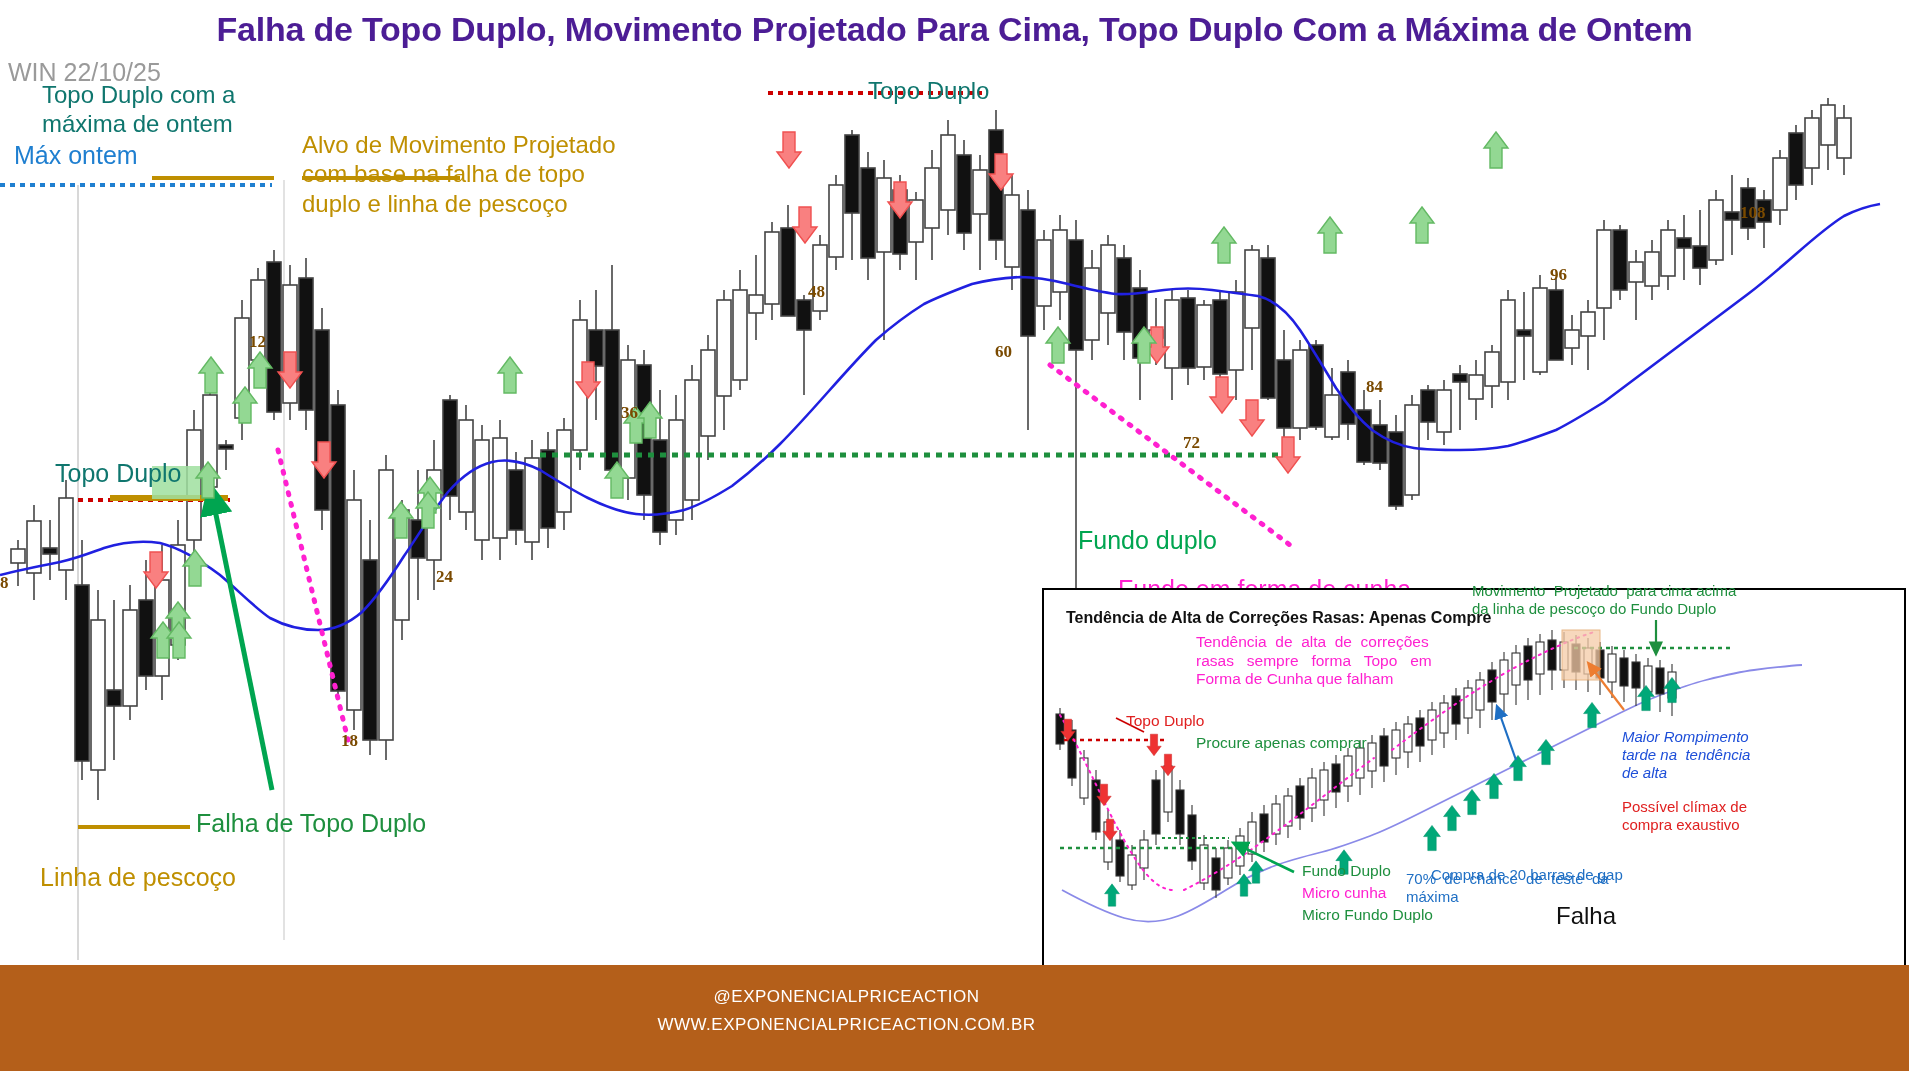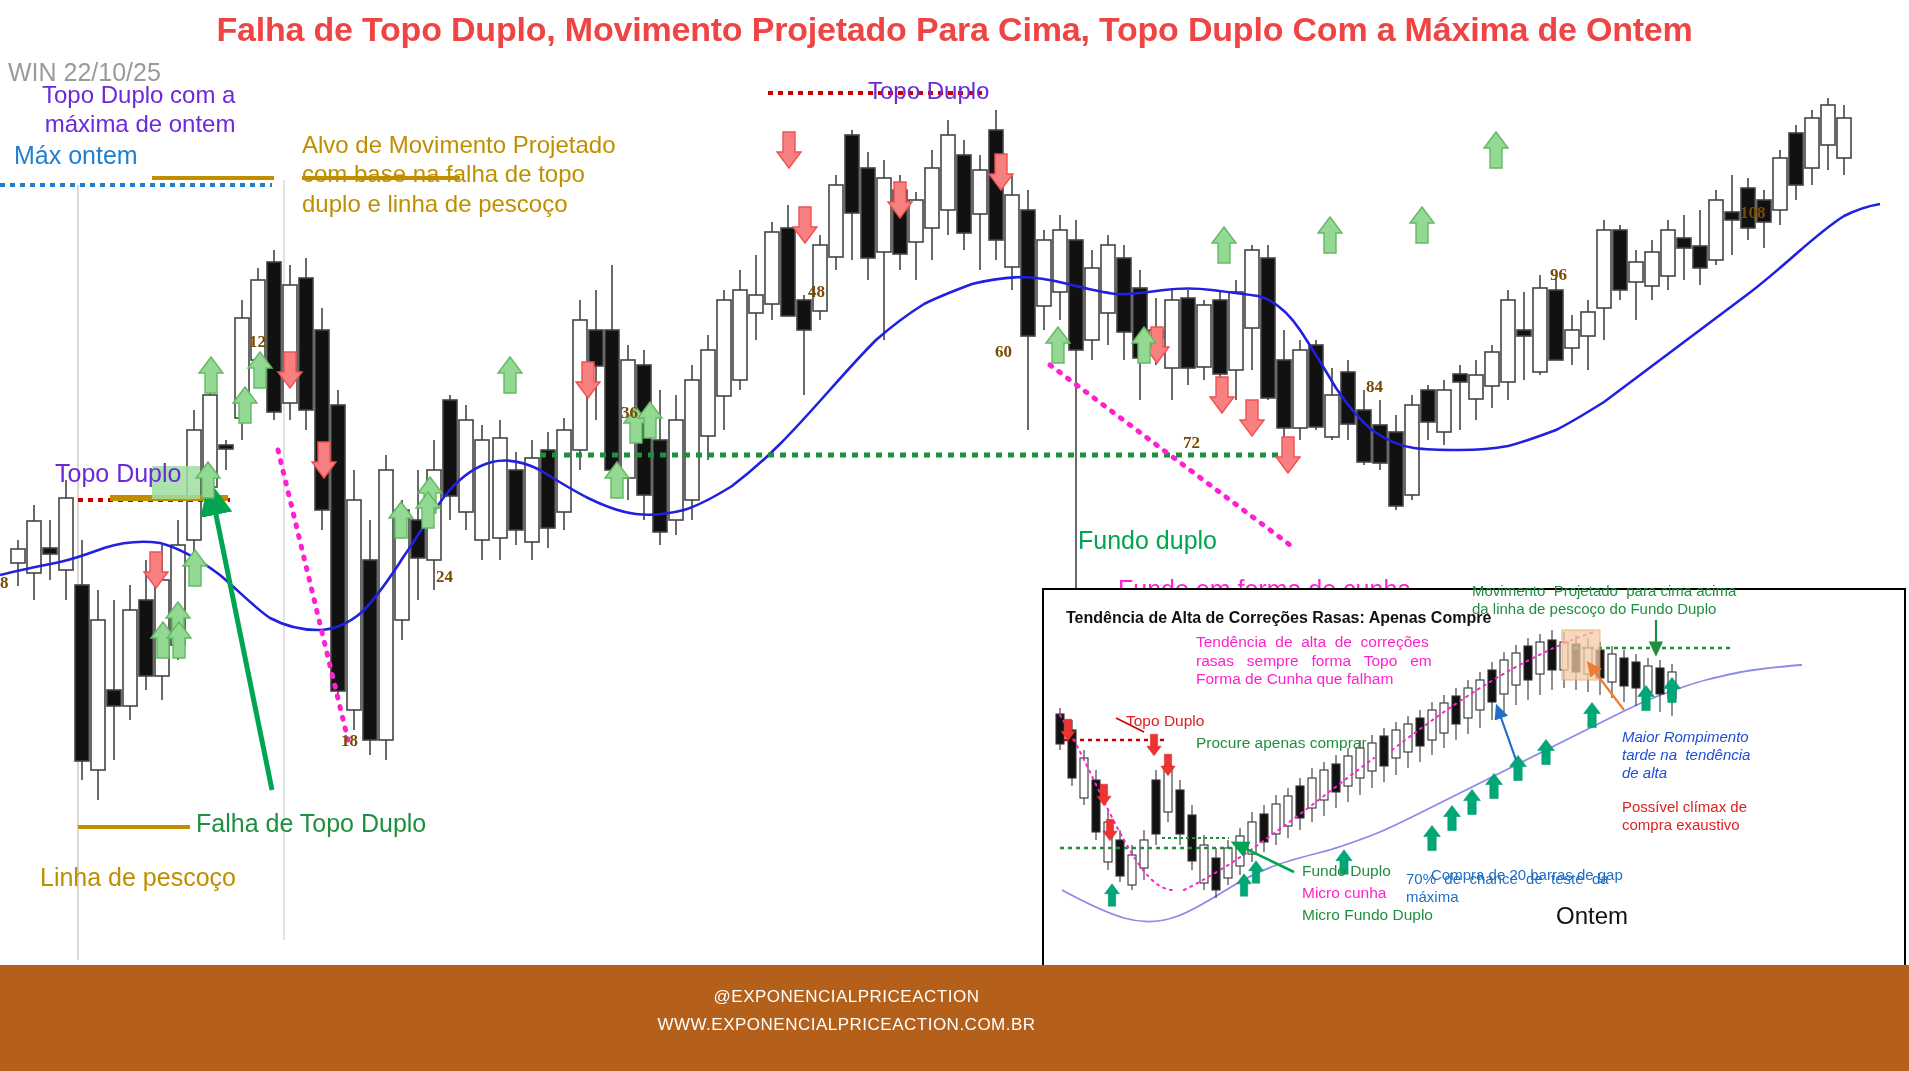--- a/index.html
+++ b/index.html
@@ -1,24 +1,24 @@
 <!DOCTYPE html>
 <html><head>
 <meta charset="utf-8">
 <style>
   html,body{margin:0;padding:0;background:#fff;}
   body{width:1909px;height:1071px;position:relative;overflow:hidden;
        font-family:"Liberation Sans",sans-serif;}
   #stage{position:absolute;left:0;top:0;width:1909px;height:1071px;background:#ffffff;}
   .abs{position:absolute;}
-  .ttl{left:0;top:10px;width:1909px;text-align:center;font-size:34px;font-weight:bold;color:#ef4444;
+  .ttl{left:0;top:10px;width:1909px;text-align:center;font-size:34px;font-weight:bold;color:#4c1d95;
        letter-spacing:-0.2px;}
   .sub{left:8px;top:58px;font-size:25px;color:#9a9a9a;}
   .txt{white-space:pre;line-height:1.22;}
-  .red{color:#6d28d9;text-align:right;} .blue{color:#1f7fd0;} .gold{color:#bf8f00;}
+  .red{color:#0f766e;} .blue{color:#1f7fd0;} .gold{color:#bf8f00;}
   .grn{color:#00a550;} .dgrn{color:#1e8f3e;} .mag{color:#ff20d0;}
   .orn{color:#1d4ed8;font-style:italic;} .blk{color:#111;} .dred{color:#e02020;}
   .tblue{color:#1f6fc4;}
   svg{position:absolute;left:0;top:0;overflow:visible;}
   #footer{position:absolute;left:0;top:965px;width:1909px;height:106px;background:#b45f1a;}
   #footbar{position:absolute;left:0;top:965px;width:110px;height:106px;background:#f2f2f2;}
   .fttxt{position:absolute;width:1693px;text-align:center;color:#fff;font-size:17px;letter-spacing:.5px;}
   #inset{position:absolute;left:1042px;top:588px;width:860px;height:385px;
          background:#fff;border:2px solid #000;}
   .i-txt{position:absolute;white-space:pre;line-height:1.2;}
@@ -1026,21 +1026,21 @@
 tarde na  tendência
 de alta</div>
 
     <div class="i-txt dred" style="left:578px;top:208px;font-size:15px;width:180px;">Possível clímax de
 compra exaustivo</div>
 
     <div class="i-txt dgrn" style="left:258px;top:272px;font-size:15.5px;">Fundo Duplo</div>
     <div class="i-txt mag" style="left:258px;top:294px;font-size:15.5px;">Micro cunha</div>
     <div class="i-txt dgrn" style="left:258px;top:316px;font-size:15.5px;">Micro Fundo Duplo</div>
 
-    <div class="i-txt blk" style="left:512px;top:312px;font-size:24px;">Ontem</div>
+    <div class="i-txt blk" style="left:512px;top:312px;font-size:24px;">Falha</div>
   </div>
 
   <div id="footbar"></div>
   <div id="footer">
     <div class="fttxt" style="top:22px;">@EXPONENCIALPRICEACTION</div>
     <div class="fttxt" style="top:50px;">WWW.EXPONENCIALPRICEACTION.COM.BR</div>
   </div>
 
 </div>
 

